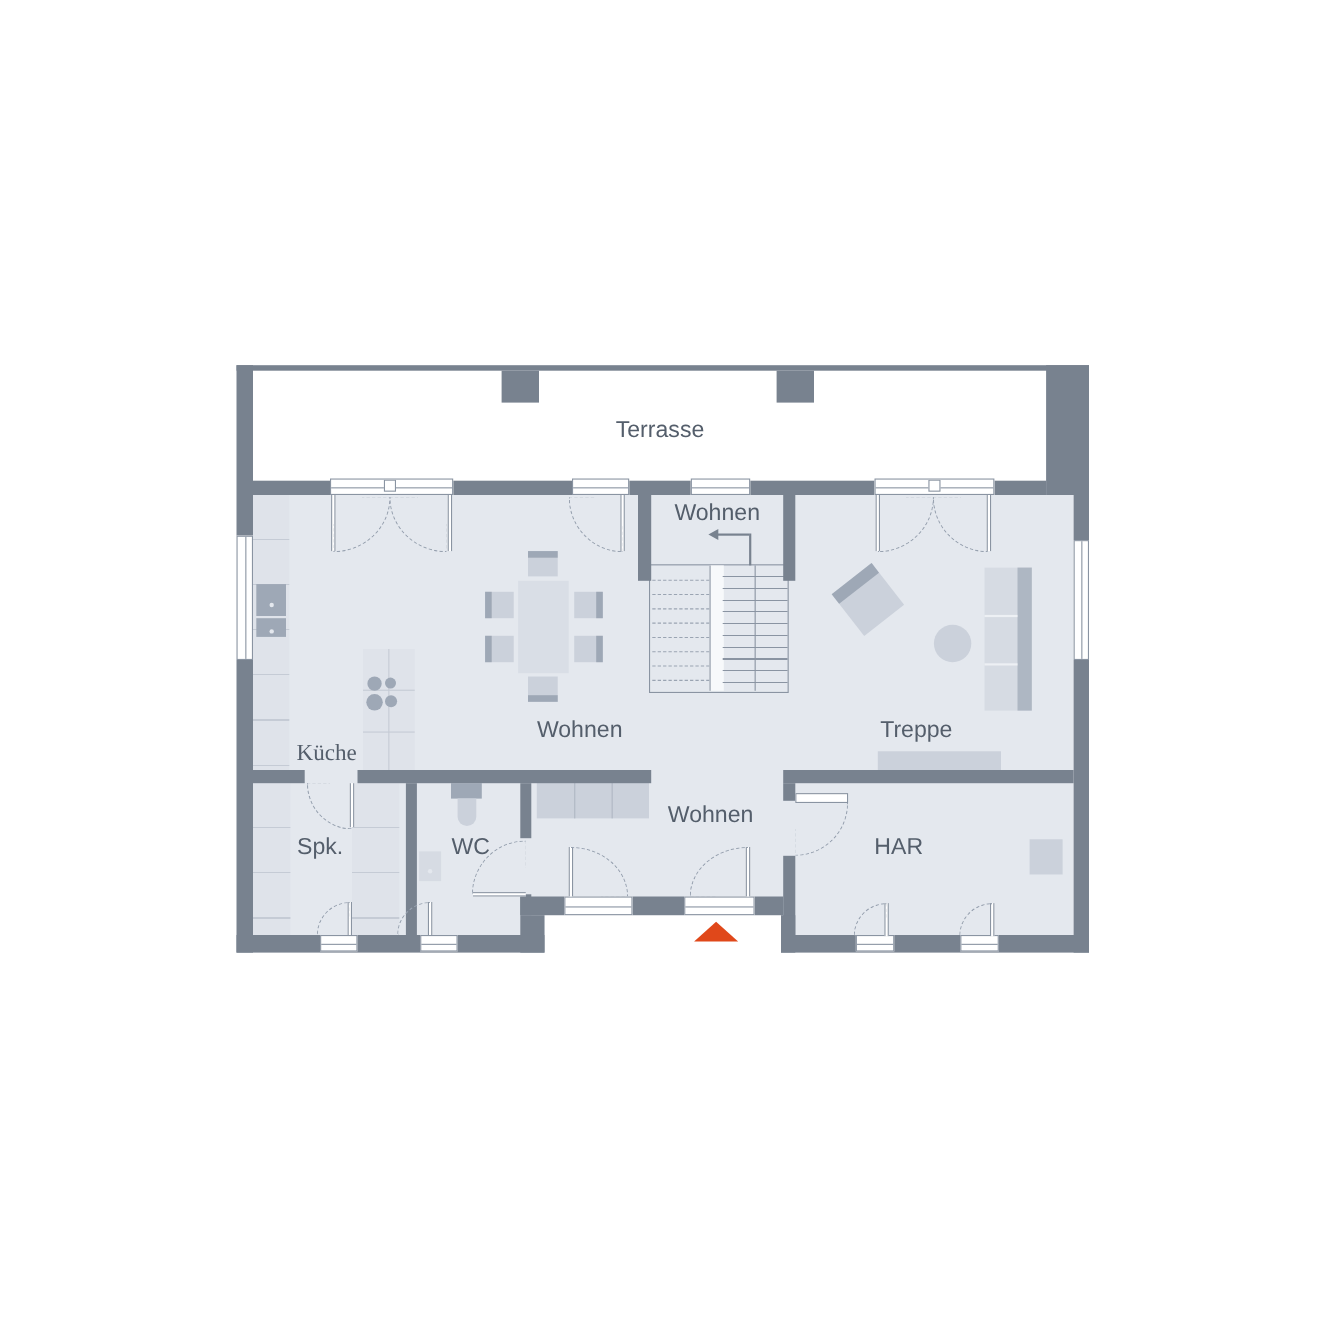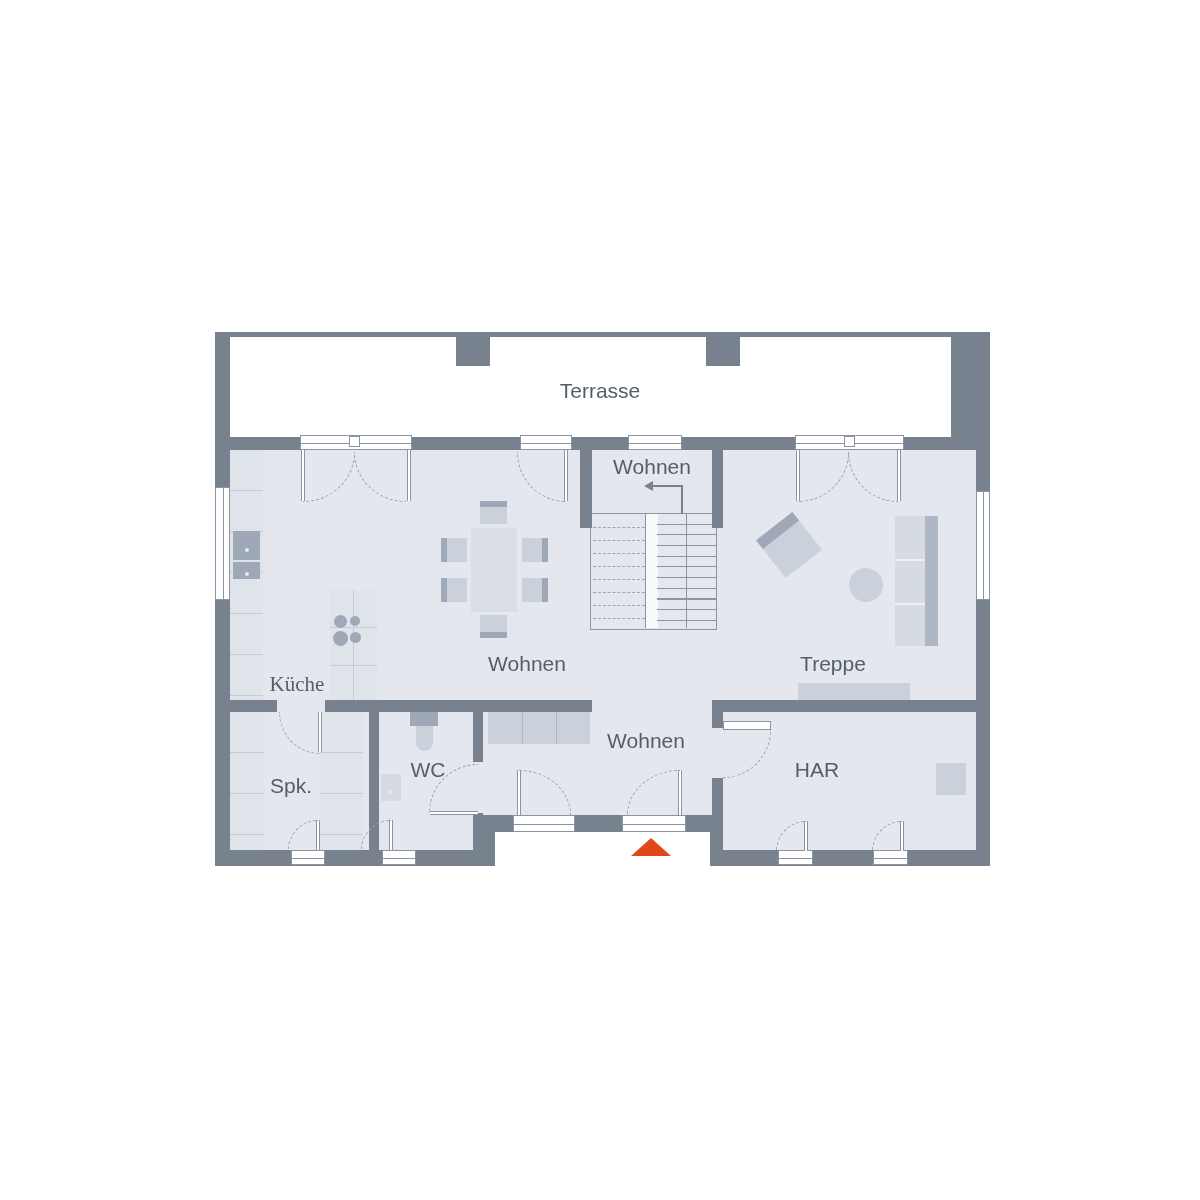--- a/index.html
+++ b/index.html
@@ -209,18 +209,18 @@
   <div class="arc arc-tl" style="left:872px; top:821px; width:30px; height:30px;"></div>
 
   <div class="abs" style="left:631px; top:838px; width:0; height:0;
        border-left:20px solid transparent; border-right:20px solid transparent; border-bottom:18px solid #E0481A;"></div>
 
   <div class="label" style="left:600px; top:391px;">Terrasse</div>
   <div class="label" style="left:652px; top:467px;">Wohnen</div>
   <div class="label" style="left:297px; top:684px;font-family:Liberation Serif, serif;">Küche</div>
   <div class="label" style="left:527px; top:664px;">Wohnen</div>
   <div class="label" style="left:833px; top:664px;">Treppe</div>
-  <div class="label" style="left:291px; top:770px;margin-top:16px;">Spk.</div>
+  <div class="label" style="left:291px; top:770px;">Spk.</div>
   <div class="label" style="left:428px; top:770px;">WC</div>
   <div class="label" style="left:646px; top:741px;">Wohnen</div>
   <div class="label" style="left:817px; top:770px;">HAR</div>
 
 </div>
 
 </body></html>

